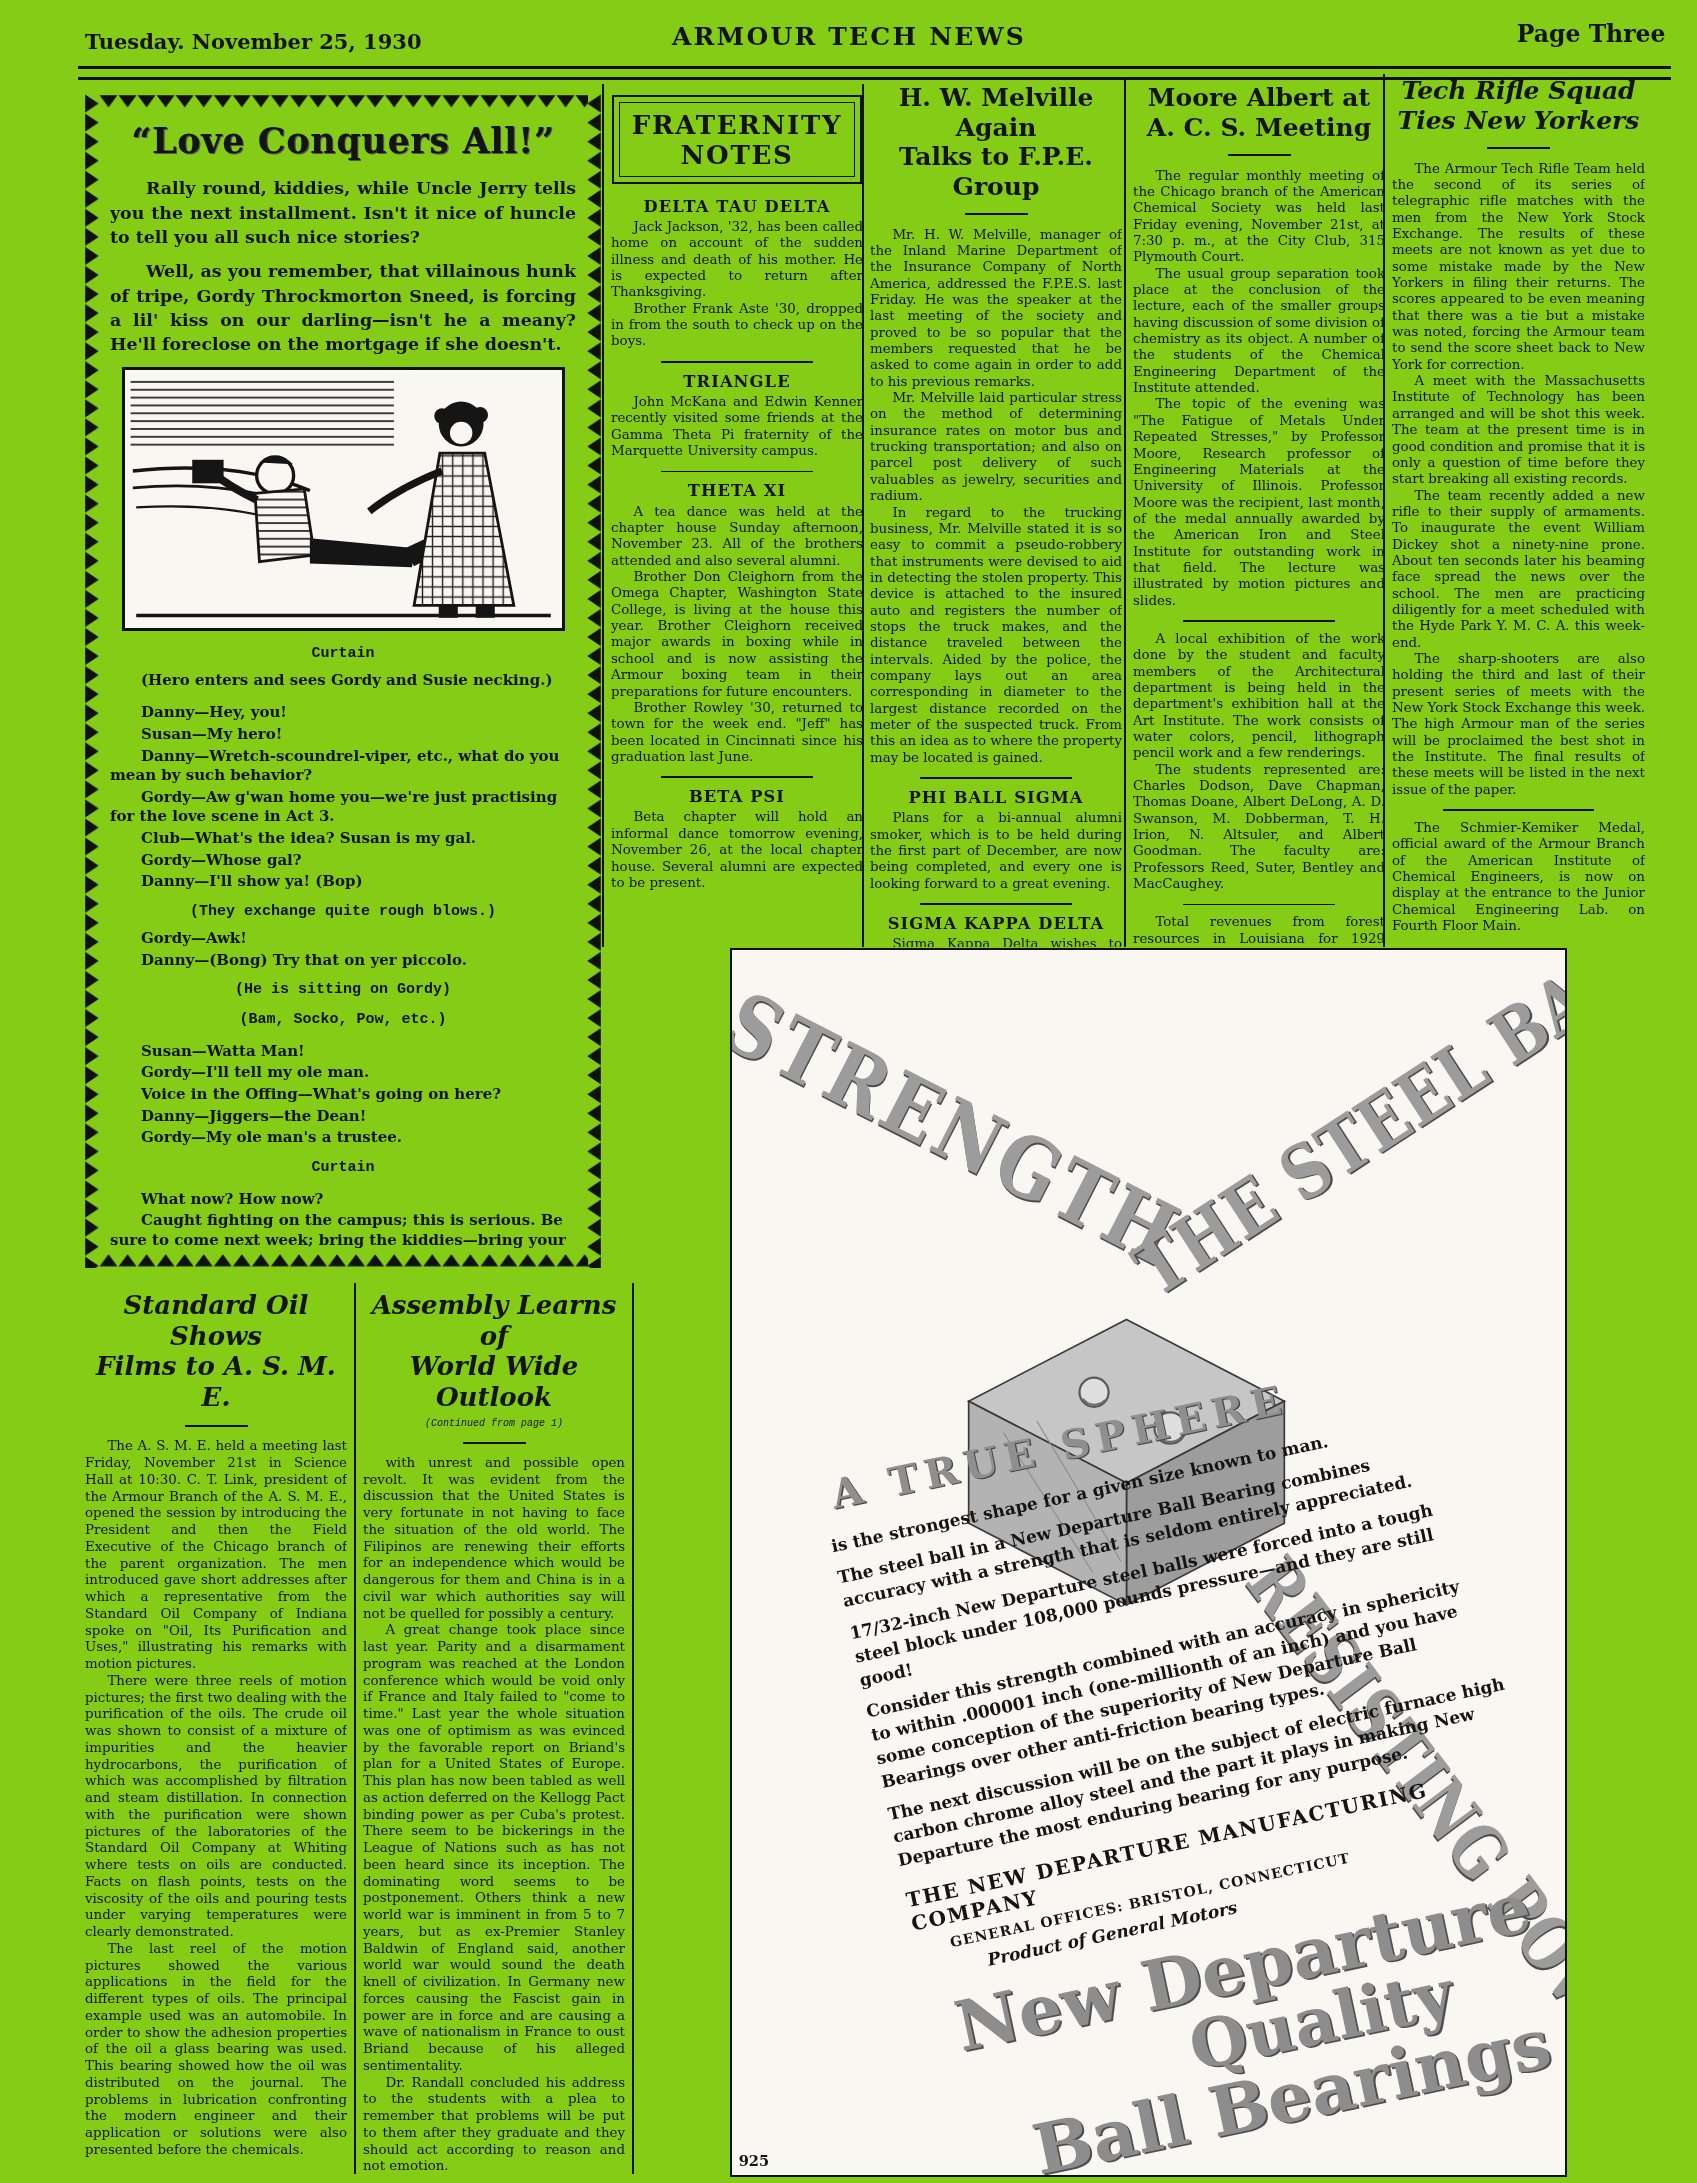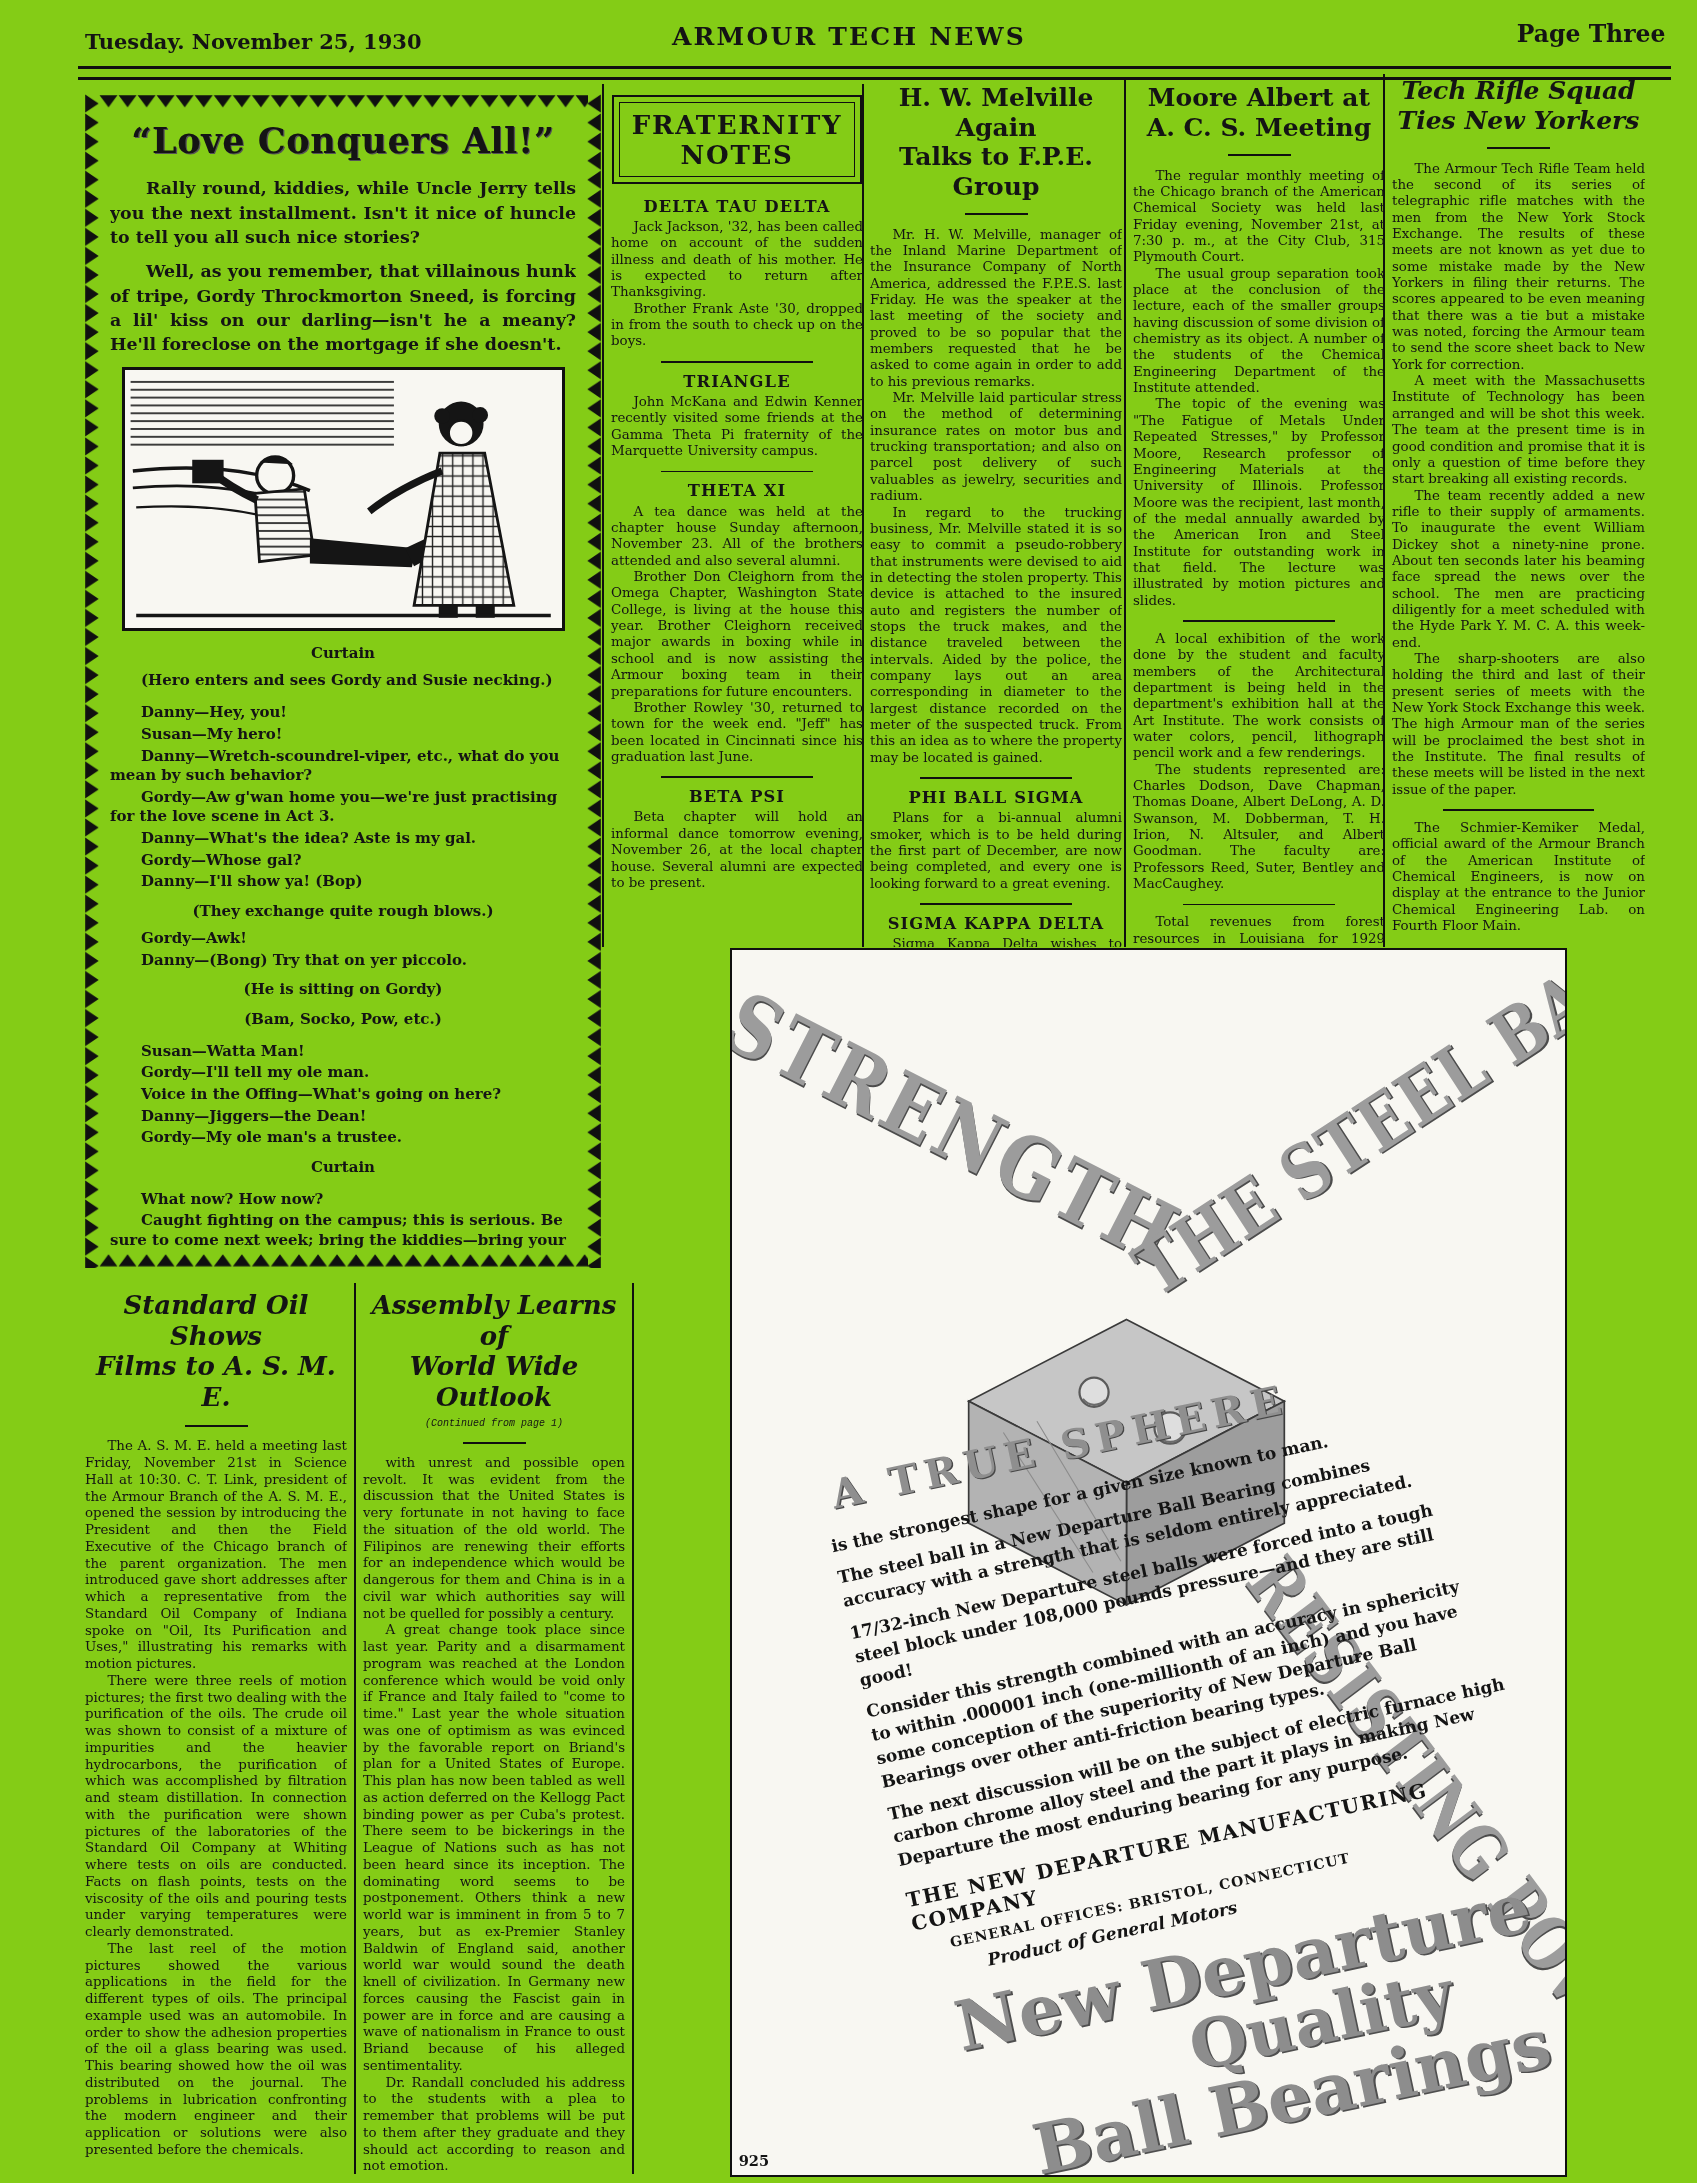--- a/index.html
+++ b/index.html
@@ -14,21 +14,21 @@
   .vrule{position:absolute;width:1.7px;background:#101010;}
   
   .feature{position:absolute;left:84px;top:94px;width:518px;height:1174px;}
   .zz{position:absolute;}
   .feature-inner{position:absolute;left:26px;right:26px;top:20px;bottom:15.7px;overflow:hidden;}
   .feature-title{text-align:center;font-size:35px;font-weight:bold;letter-spacing:0.6px;margin:5.6px 0 15.7px;text-shadow:1.1px 1.1px 0 #555;}
   .feature p{margin:0;}
   .intro{font-size:17.4px;font-weight:bold;line-height:1.4;text-align:justify;text-indent:36px;margin:0 0 10px !important;}
   .illframe{display:block;margin:9px auto 13.4px;border:3.4px solid #101010;background:#f8f7f2;}
   .script p{font-size:15px;font-weight:bold;line-height:1.3;margin:0 0 2.2px;}
-  .script .center{text-align:center;margin:10px 0 7.8px;}
+  .script .center{text-align:center;margin:10px 0 7.8px;font-family:Liberation Mono, monospace;}
   .script .indent{text-indent:31px;margin:2.2px 0 11.2px;}
   .script .line{text-indent:31px;}
   .script .gap{margin-top:12.3px;}
   
   .col{position:absolute;width:252px;overflow:hidden;}
   .col p{font-size:13.4px;line-height:1.22;text-align:justify;text-indent:22.4px;margin:0;}
   .headline{font-size:25px;font-weight:bold;text-align:center;line-height:1.18;}
   .headline.ital{font-style:italic;}
   .hline-rule{width:63px;height:2.2px;background:#101010;margin:12.3px auto 11.2px;}
   .sechead{font-size:16.3px;font-weight:bold;text-align:center;letter-spacing:1.1px;margin:3.4px 0 3.4px;}
@@ -151,21 +151,21 @@
         <path d="M20 438 H760" stroke="#151515" stroke-width="6"></path>
       </svg>
 
       <div class="script">
         <p class="center">Curtain</p>
         <p class="indent">(Hero enters and sees Gordy and Susie necking.)</p>
         <p class="line gap">Danny—Hey, you!</p>
         <p class="line">Susan—My hero!</p>
         <p class="line">Danny—Wretch-scoundrel-viper, etc., what do you mean by such behavior?</p>
         <p class="line">Gordy—Aw g'wan home you—we're just practising for the love scene in Act 3.</p>
-        <p class="line">Danny—What's the idea?  Aste is my gal.</p>
+        <p class="line">Club—What's the idea?  Susan is my gal.</p>
         <p class="line">Gordy—Whose gal?</p>
         <p class="line">Danny—I'll show ya!  (Bop)</p>
         <p class="center">(They exchange quite rough blows.)</p>
         <p class="line">Gordy—Awk!</p>
         <p class="line">Danny—(Bong)  Try that on yer piccolo.</p>
         <p class="center">(He is sitting on Gordy)</p>
         <p class="center">(Bam, Socko, Pow, etc.)</p>
         <p class="line gap">Susan—Watta Man!</p>
         <p class="line">Gordy—I'll tell my ole man.</p>
         <p class="line">Voice in the Offing—What's going on here?</p>

